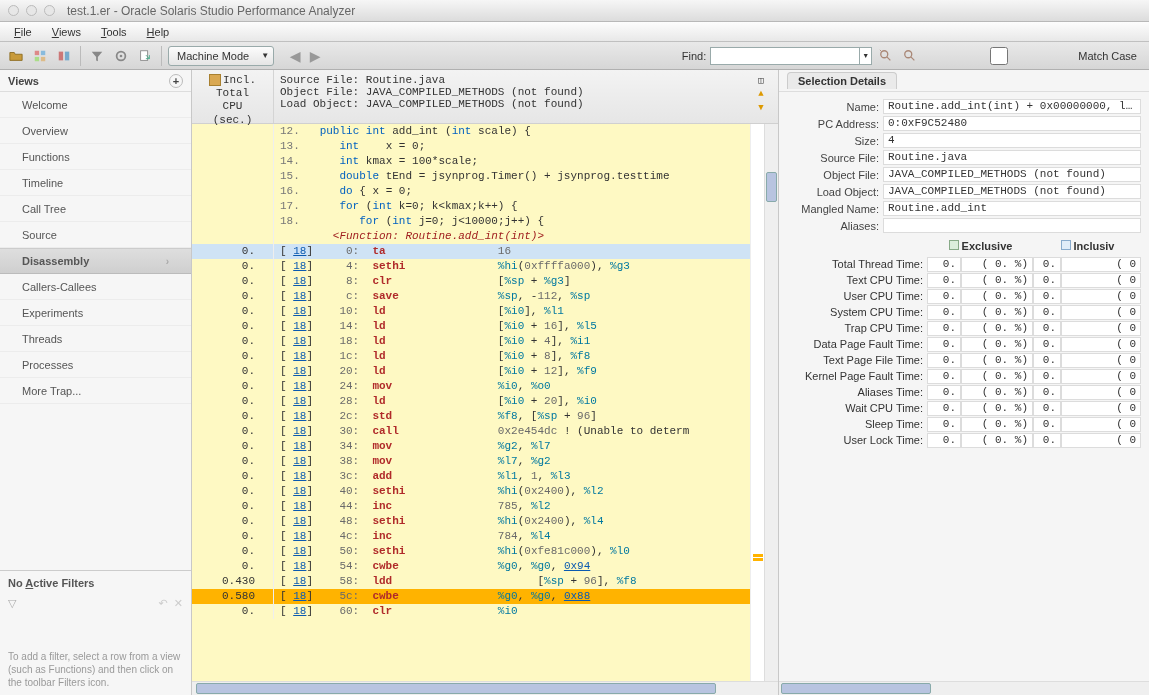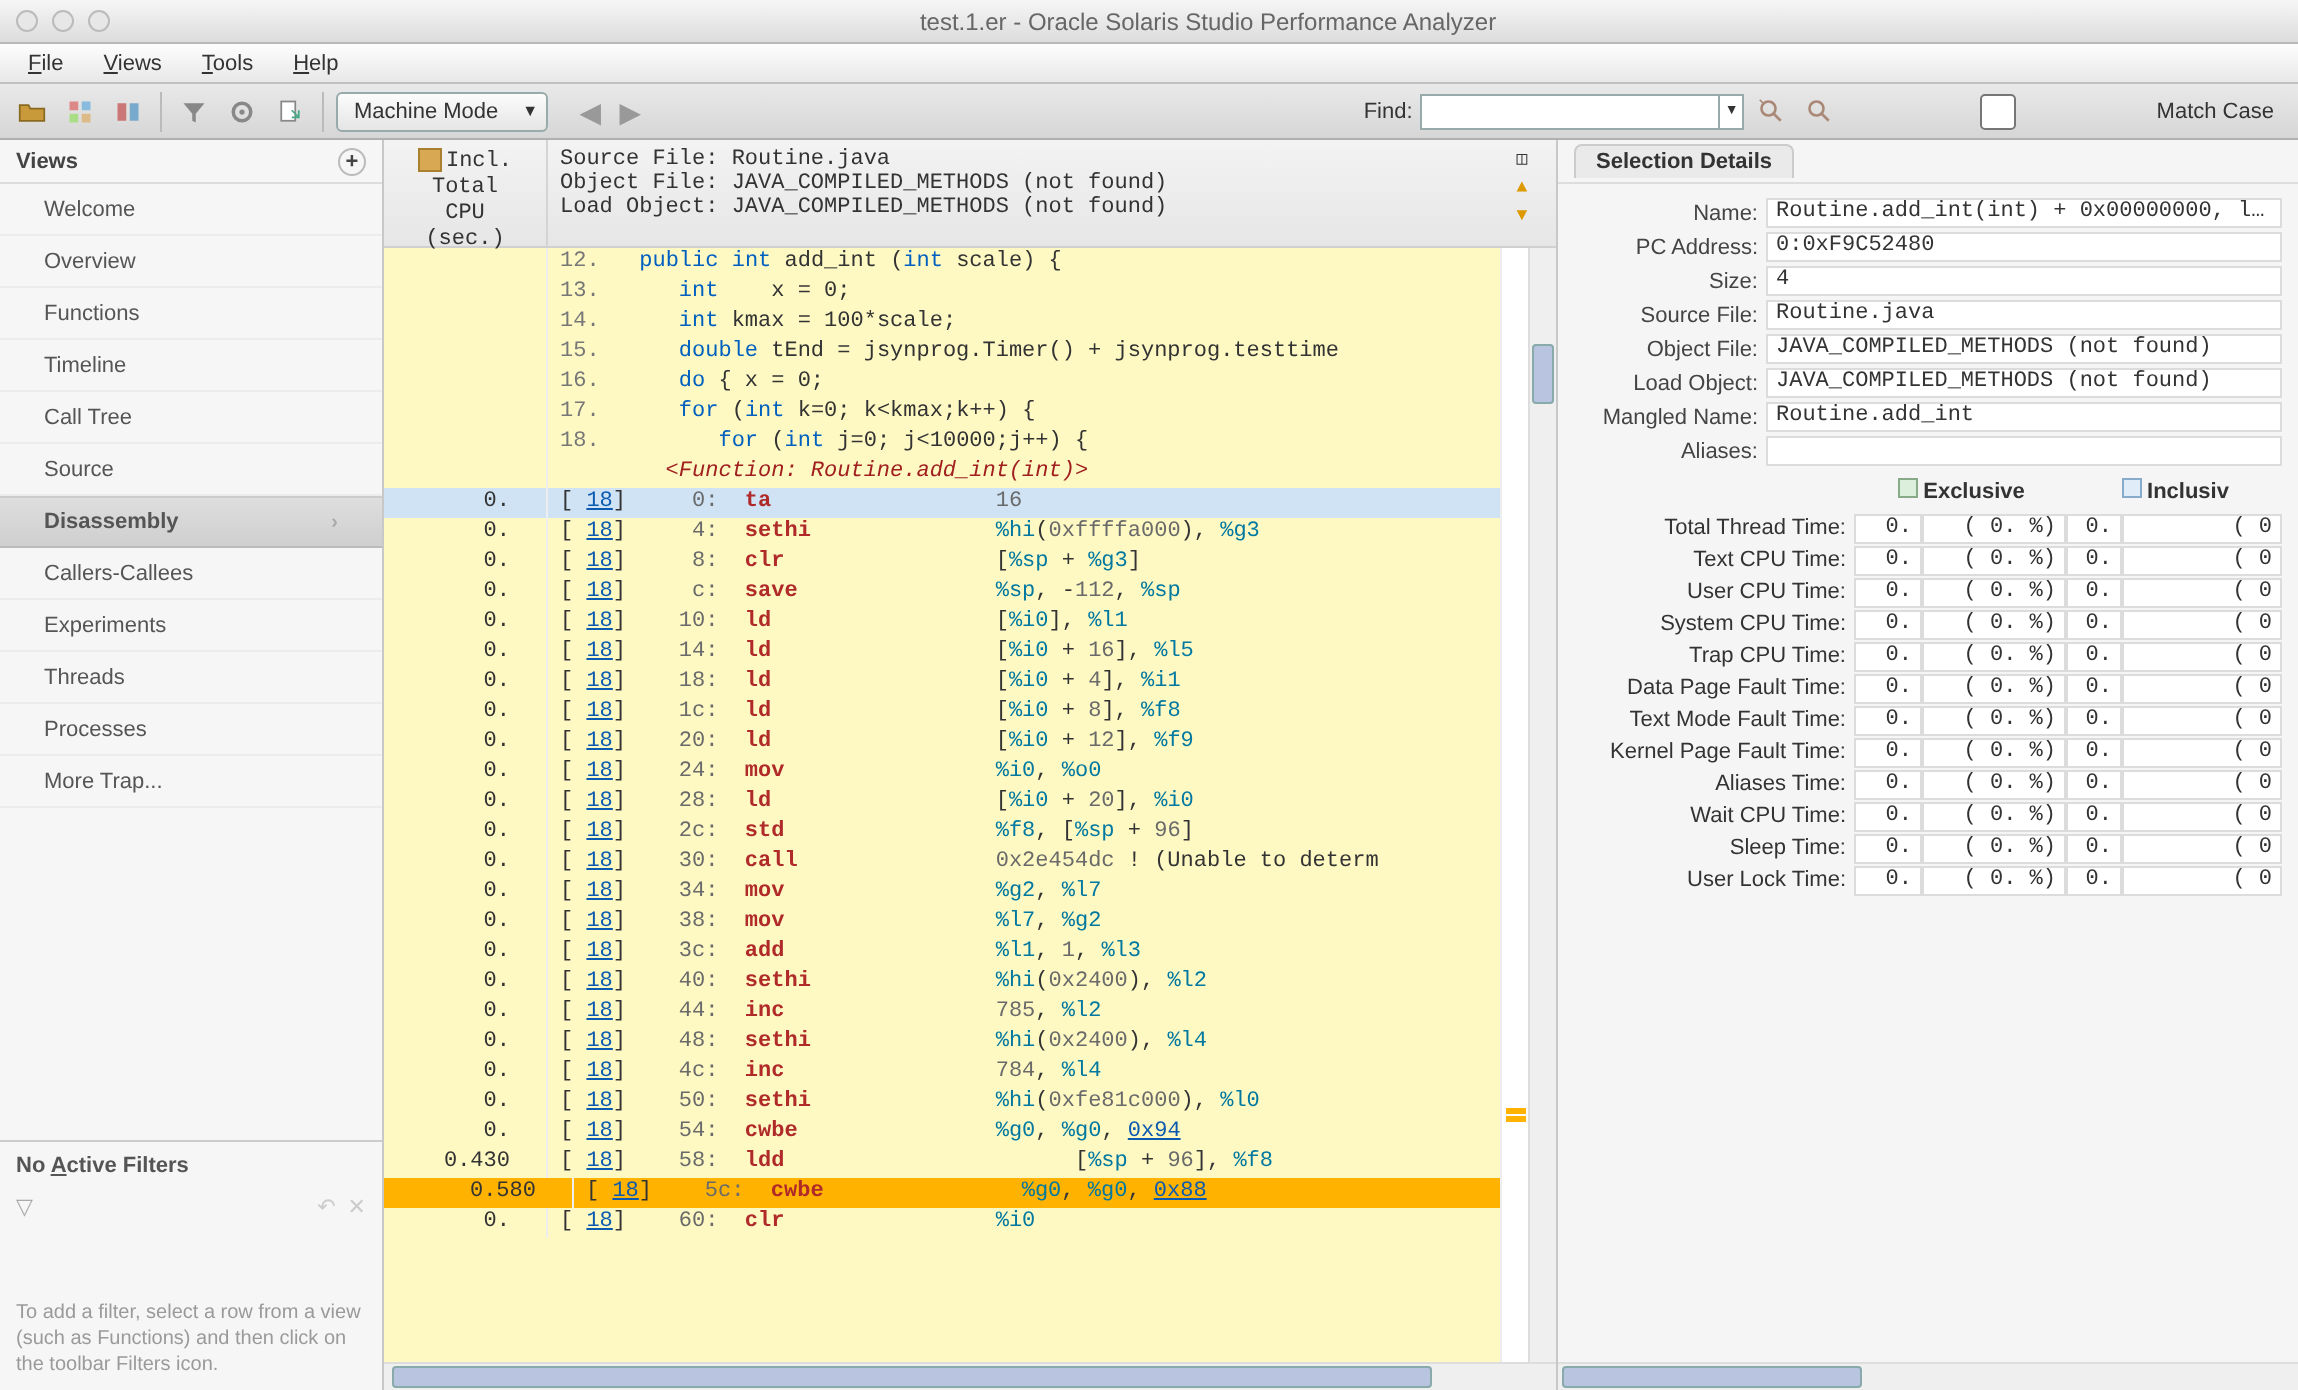--- a/index.html
+++ b/index.html
@@ -1,20 +1,20 @@
 <!DOCTYPE html>
 <html><head>
 <meta charset="utf-8">
 <style>
 * { box-sizing: border-box; margin: 0; padding: 0; }
 body { font-family: "Lucida Grande", "Segoe UI", sans-serif; font-size: 11px; color: #333; background: #ededed; width: 1149px; height: 695px; overflow: hidden; }
 .titlebar { height: 22px; background: linear-gradient(#f6f6f6,#dcdcdc); border-bottom: 1px solid #b8b8b8; display: flex; align-items: center; padding: 0 8px; }
 .traffic { display: flex; gap: 7px; margin-right: 12px; }
 .dot { width: 11px; height: 11px; border-radius: 50%; background: #e7e7e7; border: 1px solid #bbb; }
-.title { flex: 1; text-align: center; color: #666; font-size: 12px; }
+.title { flex: 1; text-align: left; color: #666; font-size: 12px; }
 .menubar { height: 20px; background: linear-gradient(#fdfdfd,#e8e8e8); border-bottom: 1px solid #c0c0c0; display: flex; align-items: center; padding: 0 6px; gap: 4px; }
 .menuitem { padding: 2px 8px; cursor: default; }
 .menuitem u { text-decoration: underline; }
 .toolbar { height: 28px; background: linear-gradient(#e9e9e9,#d6d6d6); border-bottom: 1px solid #b0b0b0; display: flex; align-items: center; padding: 0 6px; gap: 4px; }
 .tbtn { width: 20px; height: 20px; display: inline-flex; align-items: center; justify-content: center; border-radius: 2px; cursor: pointer; }
 .tbtn svg { width: 14px; height: 14px; }
 .sep { width: 1px; height: 20px; background: #bbb; margin: 0 2px; }
 .combo { height: 20px; background: linear-gradient(#fcfcfc,#e5e5e5); border: 1px solid #9aa; border-radius: 3px; display: inline-flex; align-items: center; padding: 0 4px 0 8px; font-size: 11px; cursor: pointer; }
 .combo .caret { margin-left: 12px; font-size: 8px; }
 .nav { display: inline-flex; gap: 2px; margin-left: 8px; }
@@ -43,21 +43,21 @@
 .ch-tools { width: 34px; display: flex; flex-direction: column; align-items: center; gap: 2px; padding-top: 4px; }
 .minibtn { width: 14px; height: 12px; font-size: 9px; display: inline-flex; align-items: center; justify-content: center; cursor: pointer; }
 .codewrap { flex: 1; display: flex; overflow: hidden; }
 .code { flex: 1; font-family: "Menlo","Courier New",monospace; font-size: 11px; line-height: 15px; overflow: auto; white-space: pre; }
 .coderow { display: flex; height: 15px; }
 .coderow .m { width: 82px; text-align: right; padding-right: 18px; border-right: 1px solid #eee; }
 .coderow .c { flex: 1; padding-left: 6px; }
 .coderow.src .c { color: #333; }
 .coderow.funclabel .c { color: #a02020; font-style: italic; }
 .coderow.hl-sel { background: #cfe3f5; }
-.coderow.hl-hot { background: #ffb300; padding-left: 13px; }
+.coderow.hl-hot { background: #ffb300; }
 .num { color: #777; }
 .kw { color: #0060c0; }
 .reg { color: #0078a0; }
 .lit { color: #6a6a6a; }
 .addr { color: #6a6a6a; }
 .op { color: #b02a2a; font-weight: bold; }
 .link { color: #0b5ab0; text-decoration: underline; }
 .u { text-decoration: underline; }
 .vscroll { width: 14px; background: #efefef; border-left: 1px solid #ddd; position: relative; }
 .vthumb { position: absolute; left: 1px; right: 1px; top: 48px; height: 30px; background: #b8c4e0; border: 1px solid #8aa; border-radius: 2px; }
@@ -333,21 +333,21 @@
         <div class="mrow">
           <div class="k">Data Page Fault Time:</div>
           <div class="cg">
             <div class="mcell mc1">0.</div>
             <div class="mcell mc2">(   0. %)</div>
             <div class="mcell mc3">0.</div>
             <div class="mcell mc4">(     0</div>
           </div>
         </div>
         <div class="mrow">
-          <div class="k">Text Mode Fault Time:</div>
+          <div class="k">Text Page File Time:</div>
           <div class="cg">
             <div class="mcell mc1">0.</div>
             <div class="mcell mc2">(   0. %)</div>
             <div class="mcell mc3">0.</div>
             <div class="mcell mc4">(     0</div>
           </div>
         </div>
         <div class="mrow">
           <div class="k">Kernel Page Fault Time:</div>
           <div class="cg">

